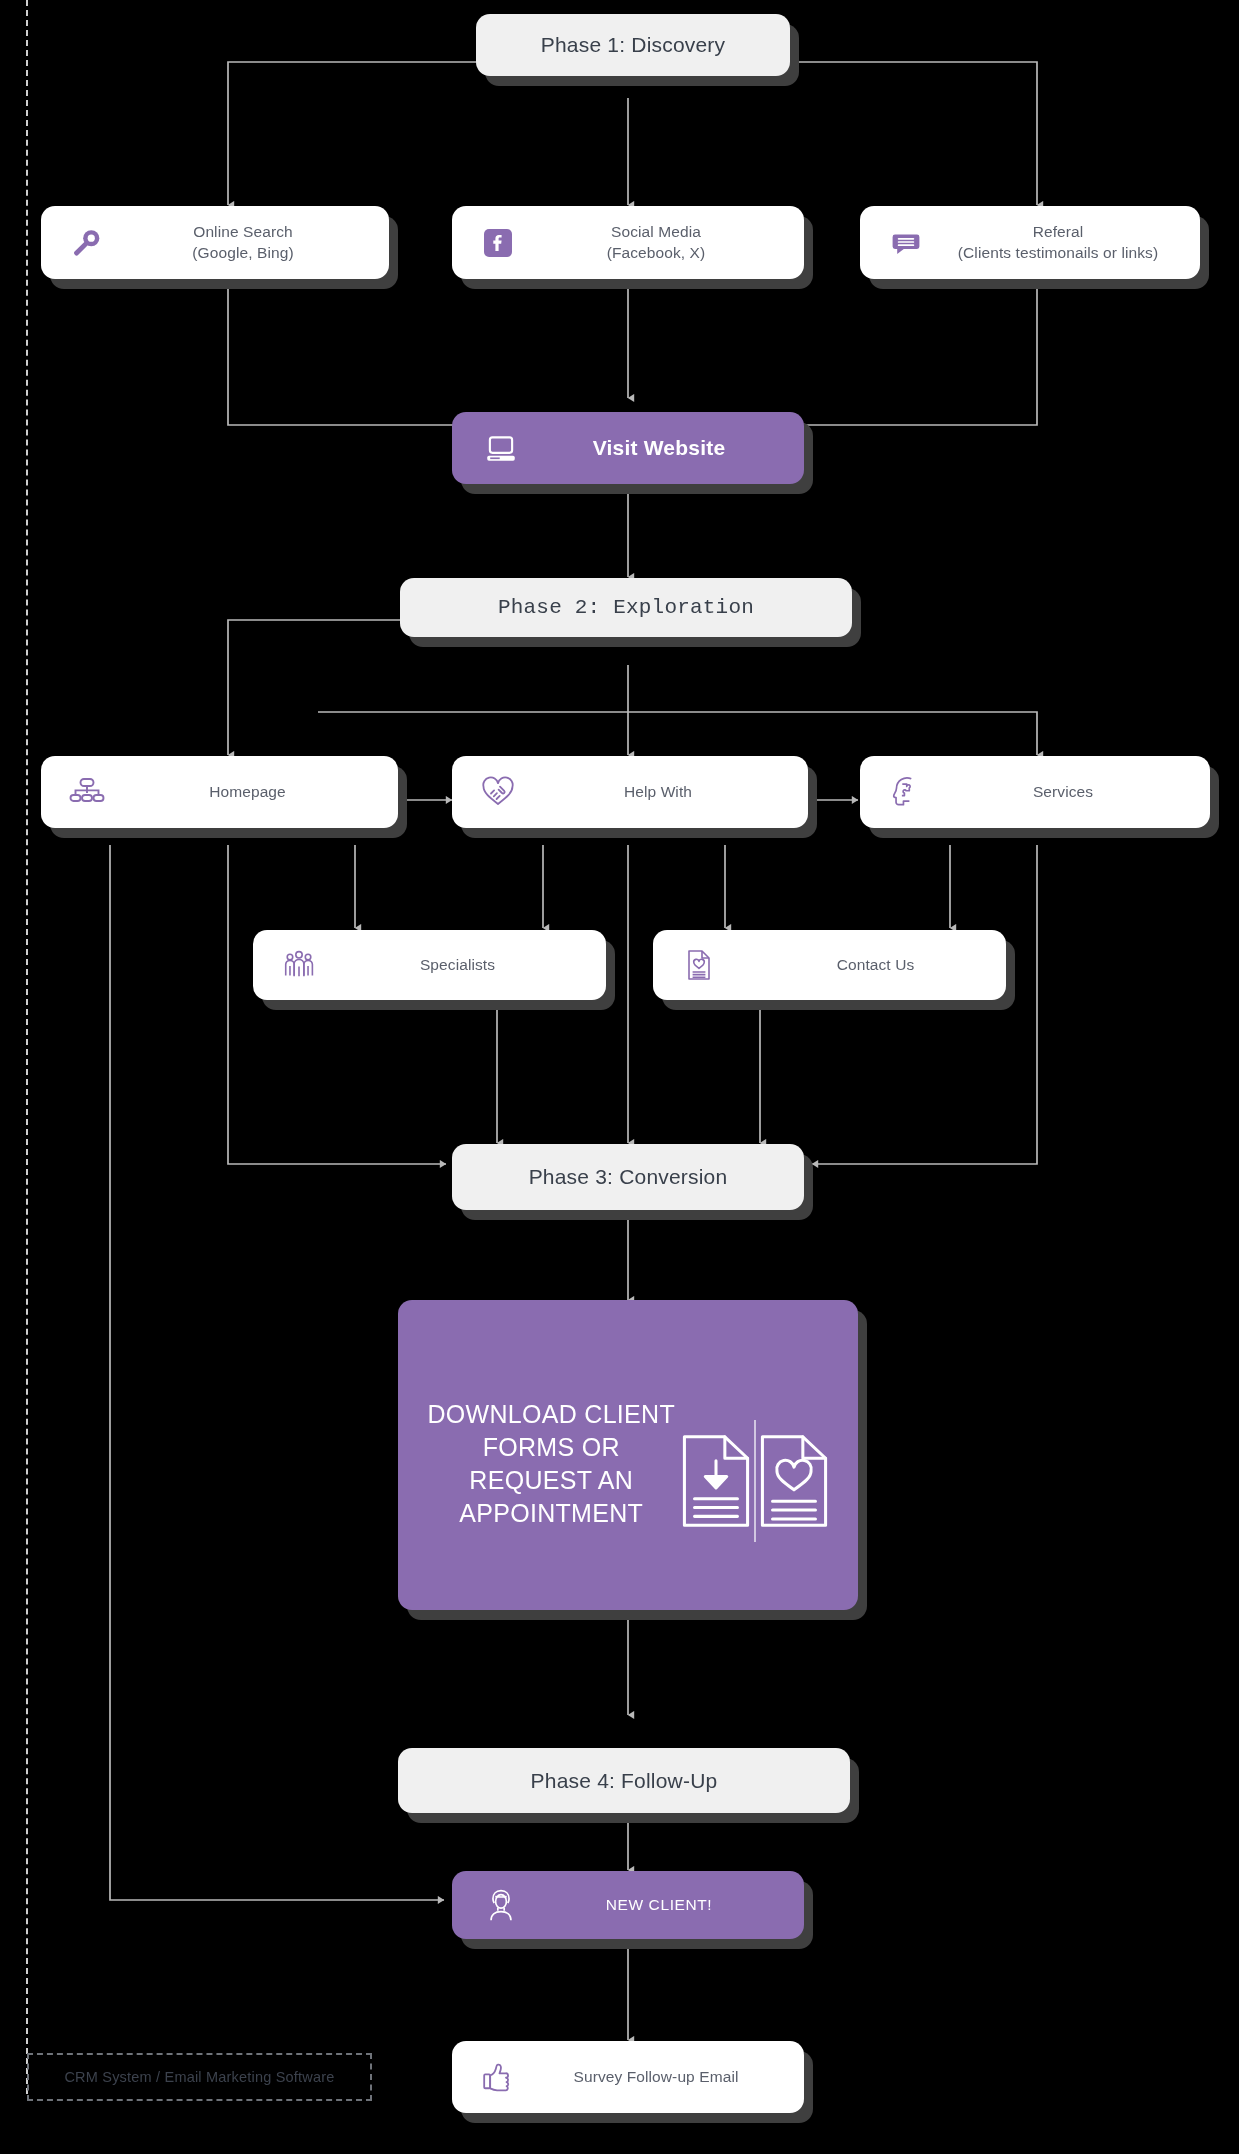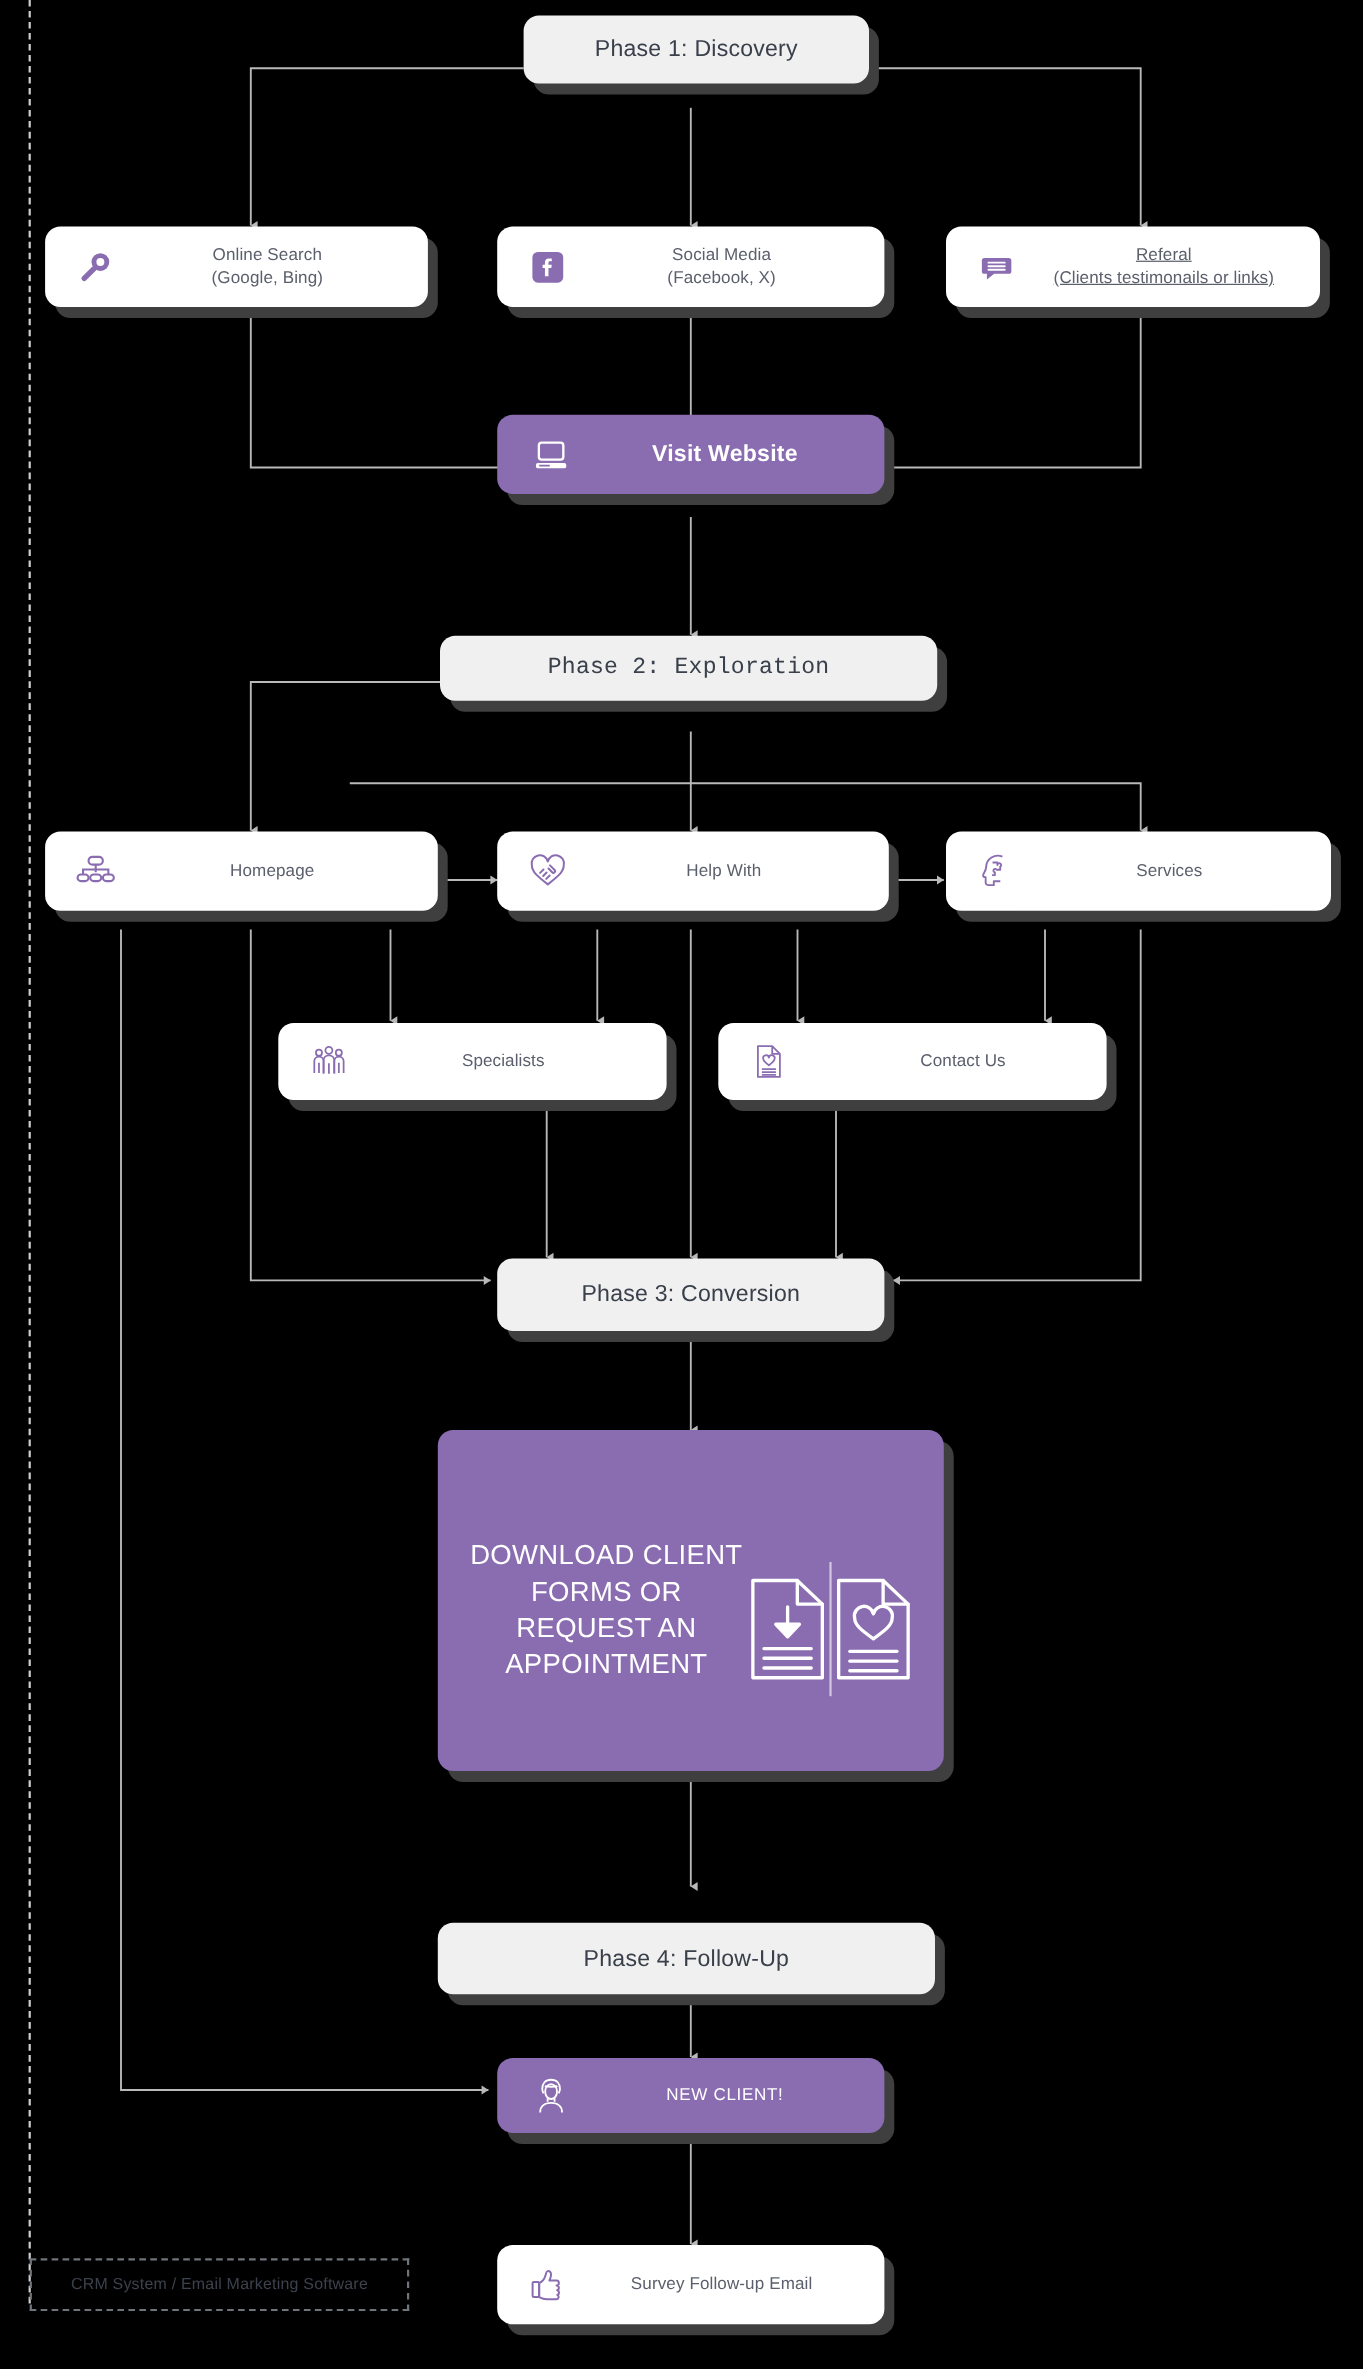--- a/index.html
+++ b/index.html
@@ -185,38 +185,38 @@
         <rect x="2" y="2" width="28" height="28" rx="5" fill="#8a6cb0"></rect>
         <path d="M19.6,10.6 h-1.8 c-0.8,0-1.2,0.45-1.2,1.25 v1.75 h3 l-0.42,3.1 h-2.58 v7.4 h-3.2 v-7.4 h-2.1 v-3.1 h2.1 v-2.2 c0-2.25,1.3-3.5,3.45-3.5 h2.75 z" fill="#fff"></path>
       </svg>
     </span>
     <span class="lbl">
       <span>Social Media</span><br>
       <span>(Facebook, X)</span>
     </span>
   </div>
 
-  <div class="node n-white" style="left:860px; top:206px; width:340px; height:73px;text-decoration:underline;">
+  <div class="node n-white" style="left:860px; top:206px; width:340px; height:73px;">
     <span class="ico">
       <svg width="32" height="32" viewBox="0 0 32 32">
         <path d="M5,7.5 h22 a2.4,2.4 0 0 1 2.4,2.4 v9.6 a2.4,2.4 0 0 1 -2.4,2.4 h-13.2 l-6.6,5.2 v-5.2 h-2.2 a2.4,2.4 0 0 1 -2.4,-2.4 v-9.6 a2.4,2.4 0 0 1 2.4,-2.4 z" fill="#8a6cb0"></path>
         <g stroke="#fff" stroke-width="1.7" stroke-linecap="round">
           <path d="M8.6,11.8 h14.8"></path>
             <path d="M8.6,15 h14.8"></path>
             <path d="M8.6,18.2 h14.8"></path>
         </g>
       </svg>
     </span>
     <span class="lbl">
       <span>Referal</span><br>
       <span>(Clients testimonails or links)</span>
     </span>
   </div>
 
-  <div class="node n-purple bold" style="left:452px; top:377px; width:352px; height:72px;">
+  <div class="node n-purple bold" style="left:452px; top:412px; width:352px; height:72px;">
     <span class="ico">
       <svg width="36" height="36" viewBox="0 0 34 34" fill="none" stroke="#fff" stroke-width="2" stroke-linejoin="round">
         <rect x="6.5" y="7" width="21" height="14.6" rx="2.4"></rect>
         <rect x="4" y="24.4" width="26" height="4.6" rx="1.6" fill="#fff" stroke="none"></rect>
         <path d="M6.8,26.7 h9" stroke="#8a6cb0" stroke-width="1.6"></path>
       </svg>
     </span>
     <span class="lbl">Visit Website</span>
   </div>
 

